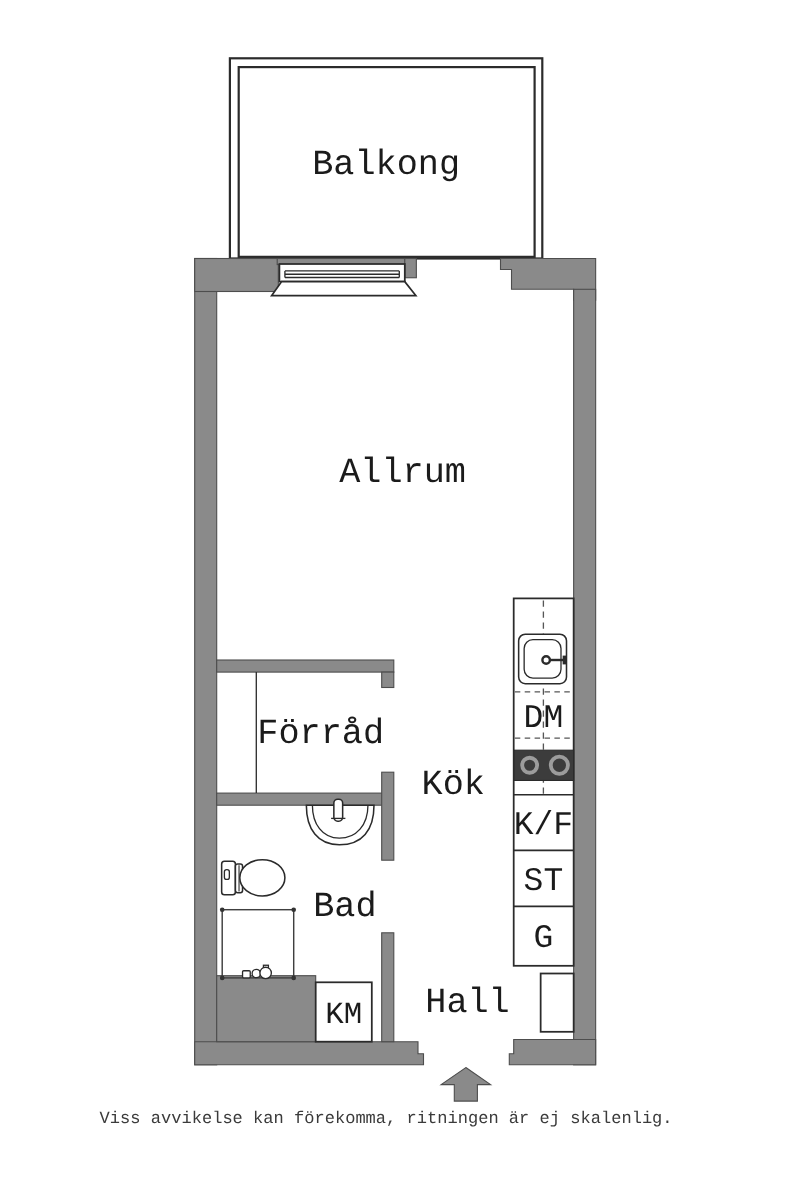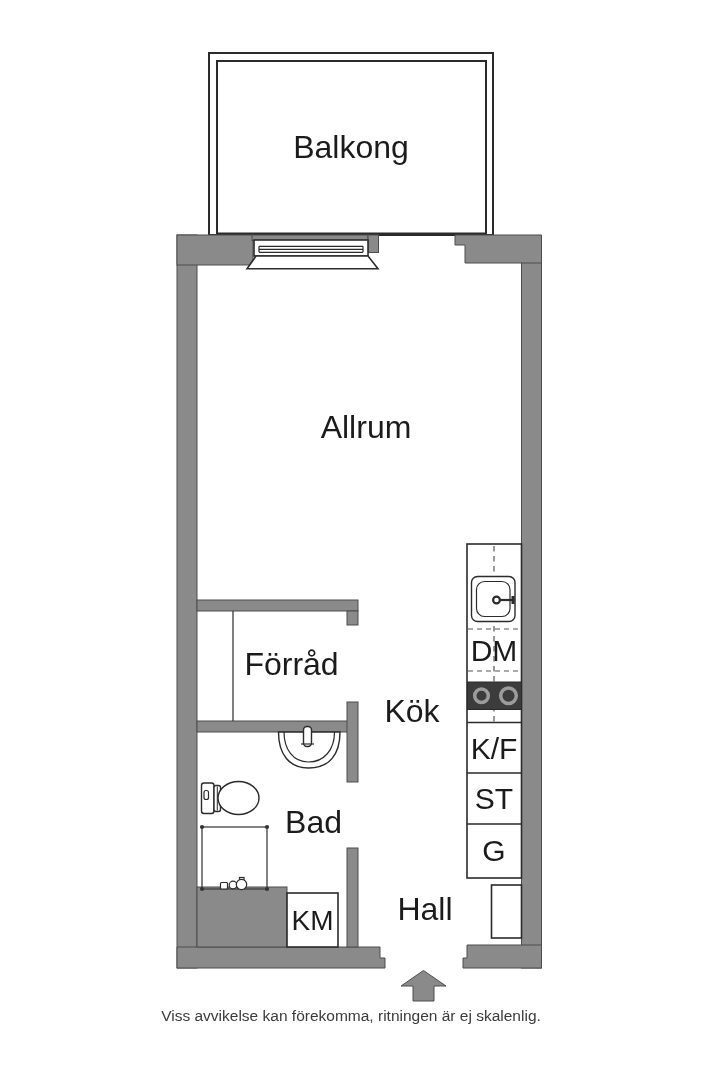--- a/index.html
+++ b/index.html
@@ -1,20 +1,20 @@
 <!DOCTYPE html>
 <html style="--background: #FFFFFF; --wall: #8A8A8A; --wall-outline: #4D4D4D; --line: #2B2B2B; --text: #1B1B1B; --muted-text: #3B3B3B; --stove: #3C3C3C; --burner-ring: #9C9C9C;"><head>
 <meta charset="utf-8">
 <style>
   html, body { margin: 0; padding: 0; background: #ffffff; }
   body {
     width: 720px; height: 1080px;
     font-family: "Liberation Sans", sans-serif;
   }
-  .stage { position: relative; width: 720px; height: 1080px; background: var(--background, #ffffff); }
+  .stage { position: relative; width: 720px; height: 1080px; background: var(--background, #ffffff); font-family: Liberation Mono, monospace; }
   svg { display: block; }
 
   .wall   { fill: var(--wall, #8A8A8A); stroke: var(--wall-outline, #4D4D4D); stroke-width: 1; }
   .balcony-line { fill: #ffffff; stroke: var(--line, #2B2B2B); stroke-width: 2; }
   .door   { fill: #ffffff; stroke: var(--line, #2B2B2B); stroke-width: 1.6; }
   .rail   { fill: none; stroke: var(--line, #2B2B2B); stroke-width: 1.2; }
   .white-box { fill: #ffffff; stroke: var(--line, #2B2B2B); stroke-width: 1.6; }
   .fixture { fill: #ffffff; stroke: var(--line, #2B2B2B); stroke-width: 1.4; }
   .thin    { fill: none; stroke: var(--line, #2B2B2B); stroke-width: 1.2; }
   .shower-line { fill: none; stroke: #3F3F3F; stroke-width: 1.3; }

